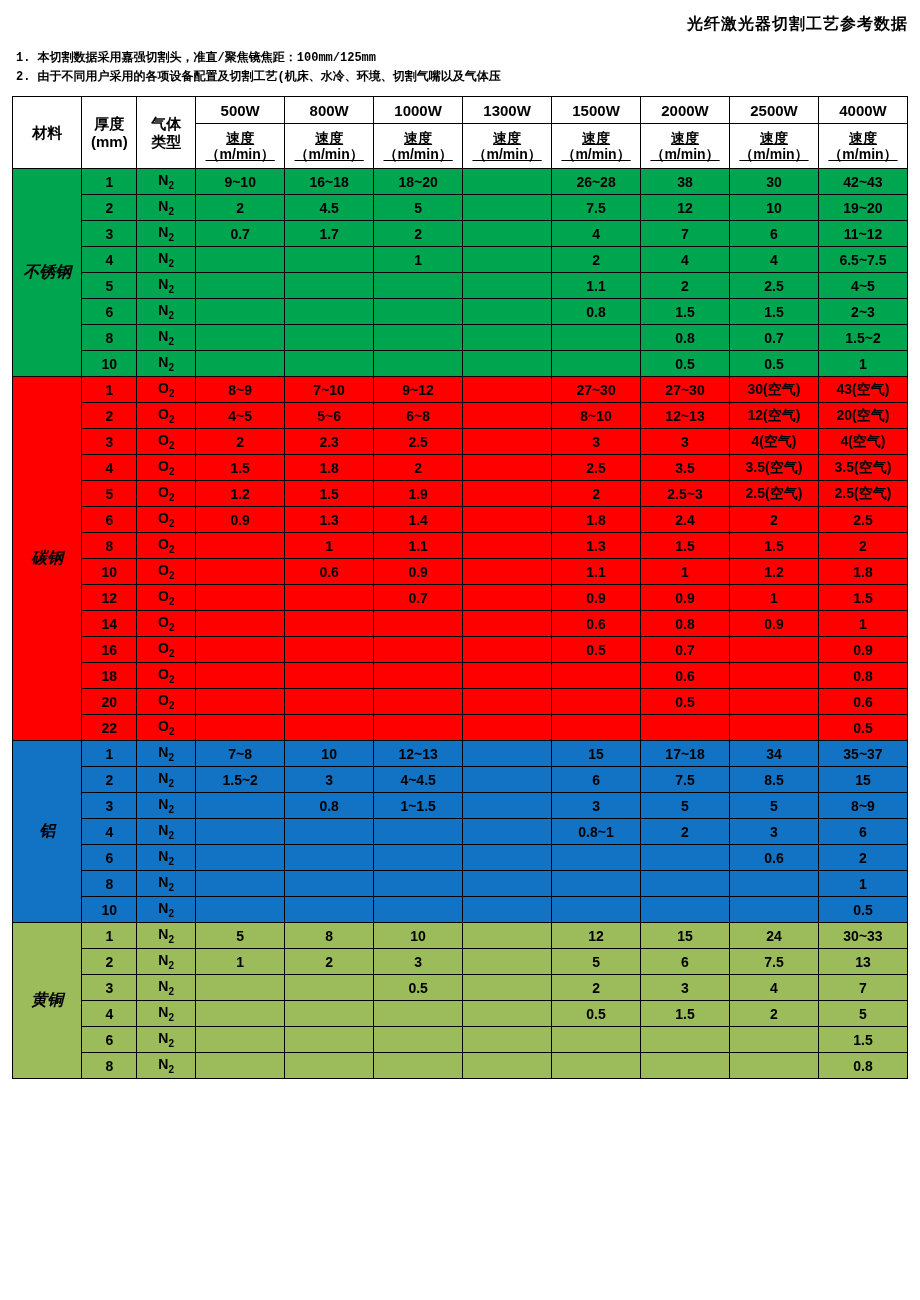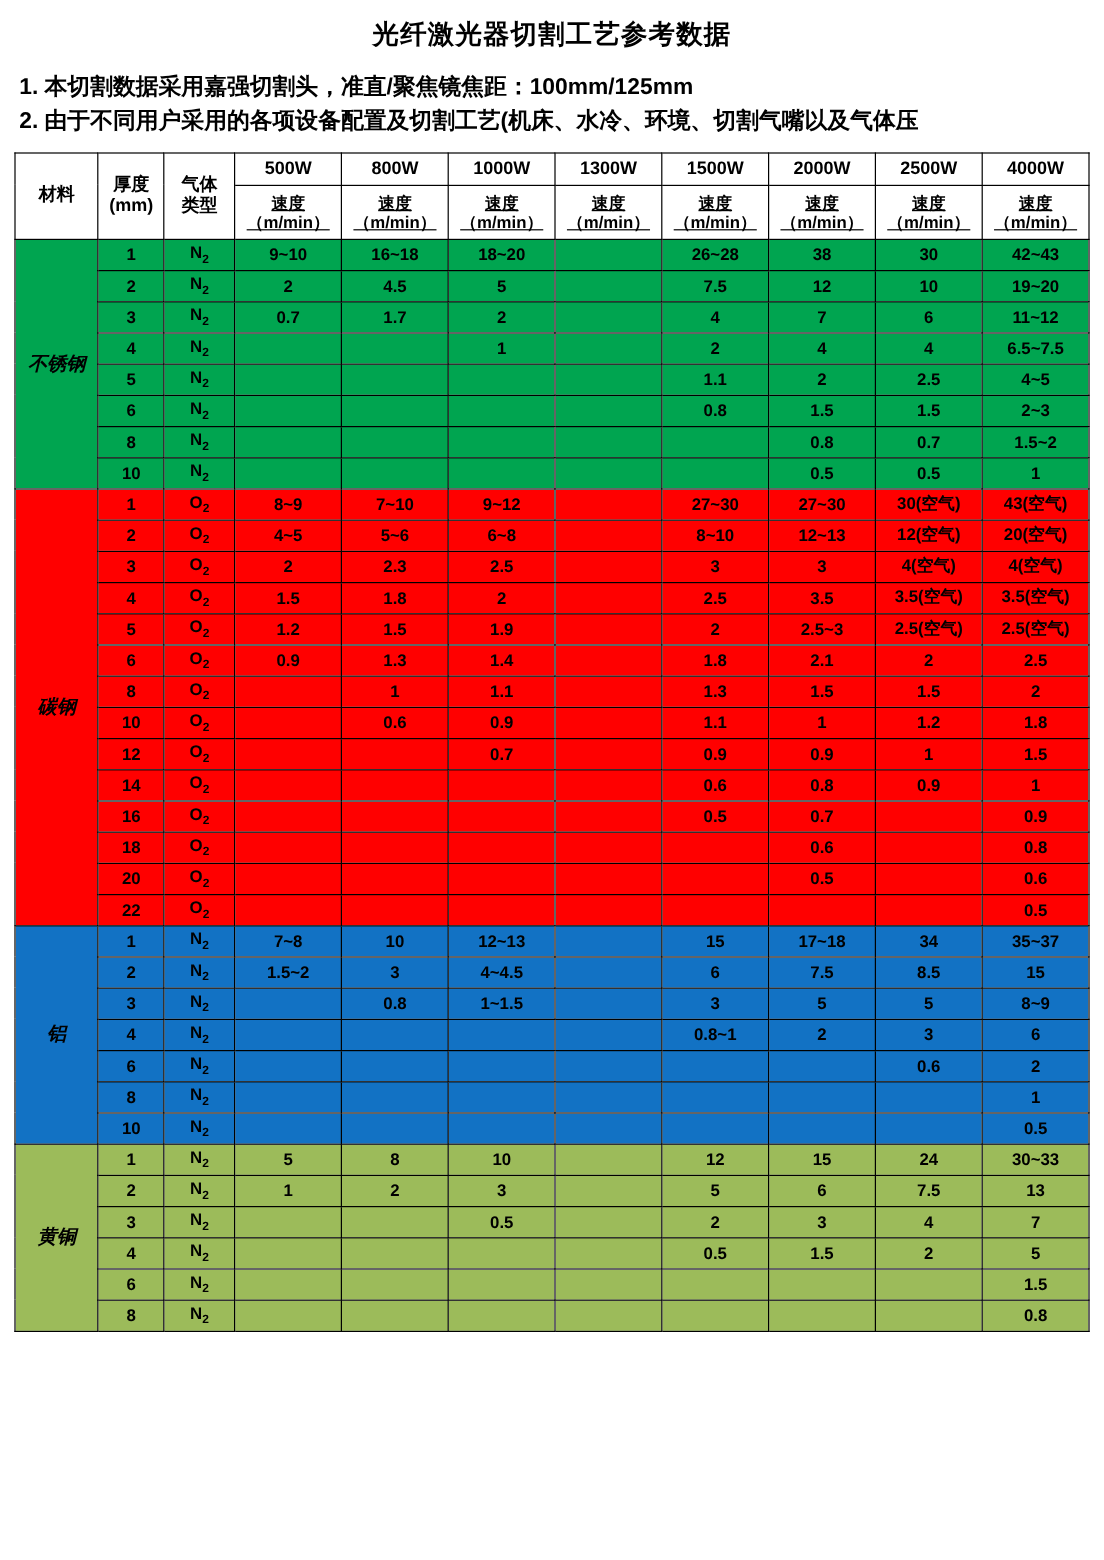--- a/index.html
+++ b/index.html
@@ -15,32 +15,33 @@
     overflow: hidden;
   }
   .page {
     width: 920px;
     height: 1300px;
     box-sizing: border-box;
     padding: 8px 12px 0 12px;
     position: relative;
   }
   .doc-title {
-    text-align: center;
-    font-size: 22px;
+    text-align: right;
+    font-size: 16px;
     font-weight: bold;
     letter-spacing: 1px;
     margin: 6px 0 14px 0;
   }
   .notes {
-    font-size: 19px;
+    font-size: 12px;
     font-weight: bold;
     line-height: 1.55;
     margin: 0 0 10px 0;
     padding-left: 4px;
+    font-family: Liberation Mono, monospace;
   }
   .note-line {
     display: block;
   }
   .note-indent {
     display: block;
     padding-left: 34px;
   }
   table.cut-table {
     border-collapse: collapse;
@@ -334,21 +335,21 @@
           <td>2.5(空气)</td>
         </tr>
         <tr class="row-cs">
           <td>6</td>
           <td>O<span class="sub">2</span></td>
           <td>0.9</td>
           <td>1.3</td>
           <td>1.4</td>
           <td></td>
           <td>1.8</td>
-          <td>2.1</td>
+          <td>2.4</td>
           <td>2</td>
           <td>2.5</td>
         </tr>
         <tr class="row-cs">
           <td>8</td>
           <td>O<span class="sub">2</span></td>
           <td></td>
           <td>1</td>
           <td>1.1</td>
           <td></td>

